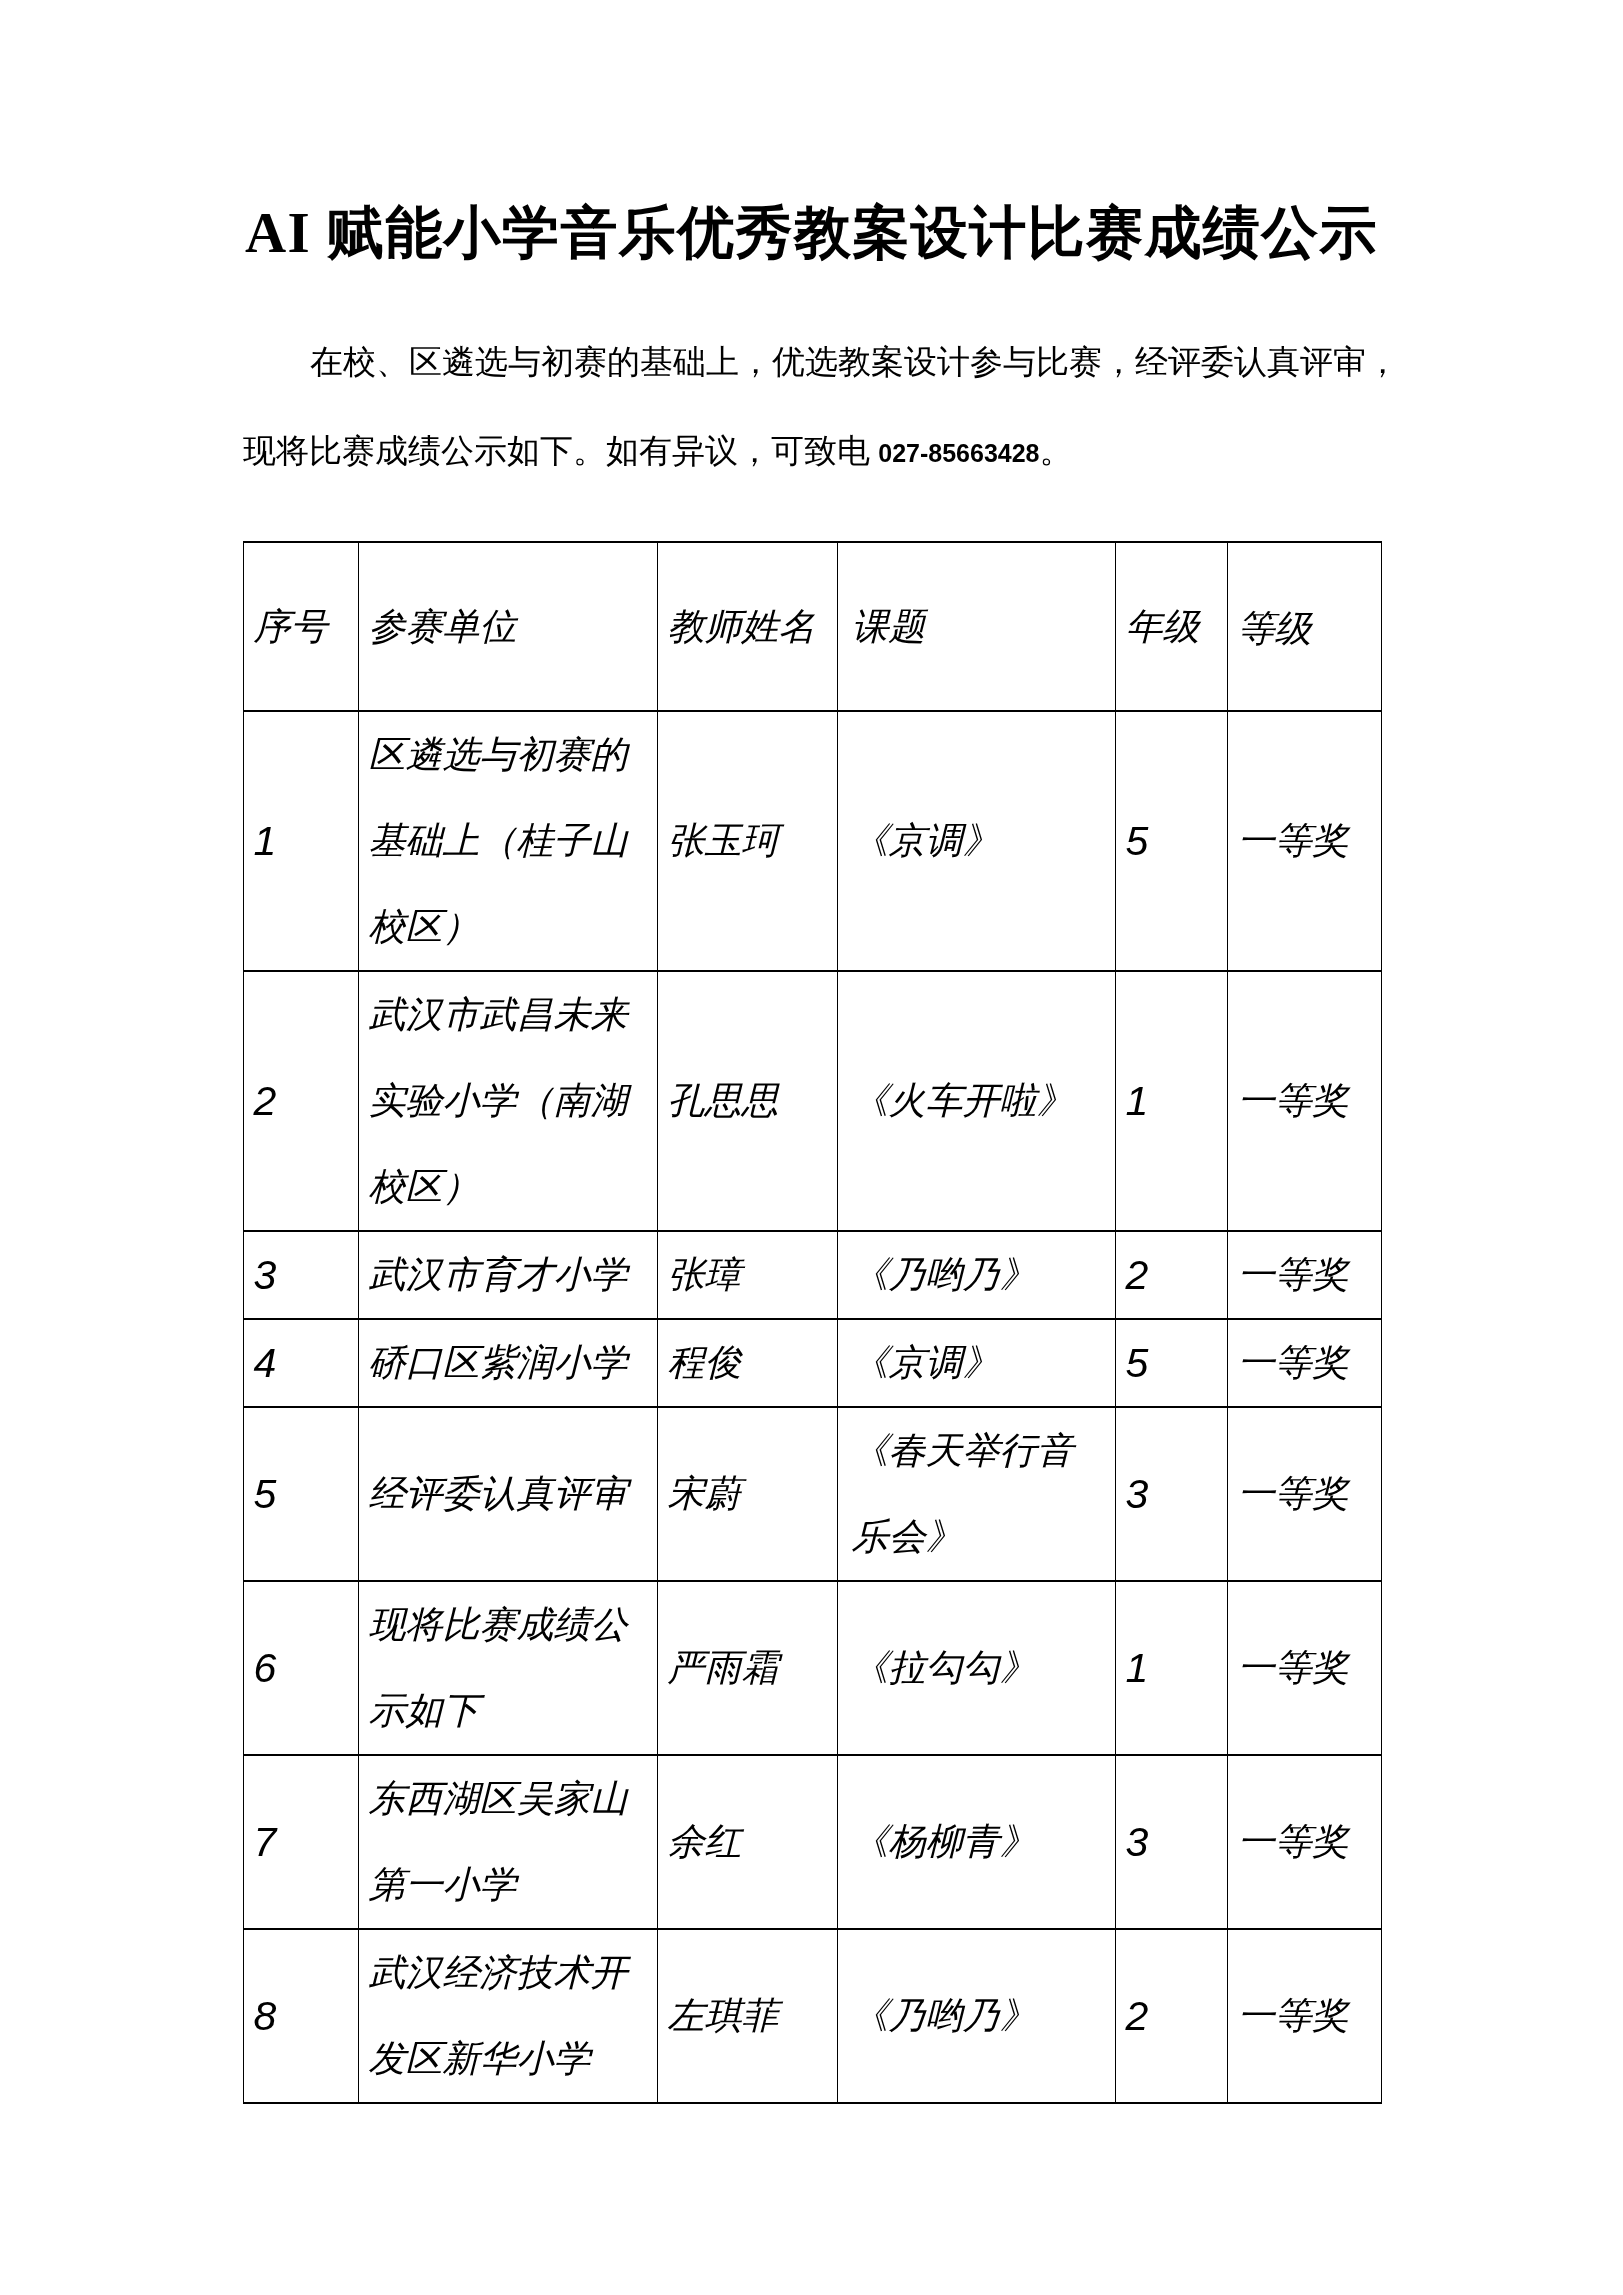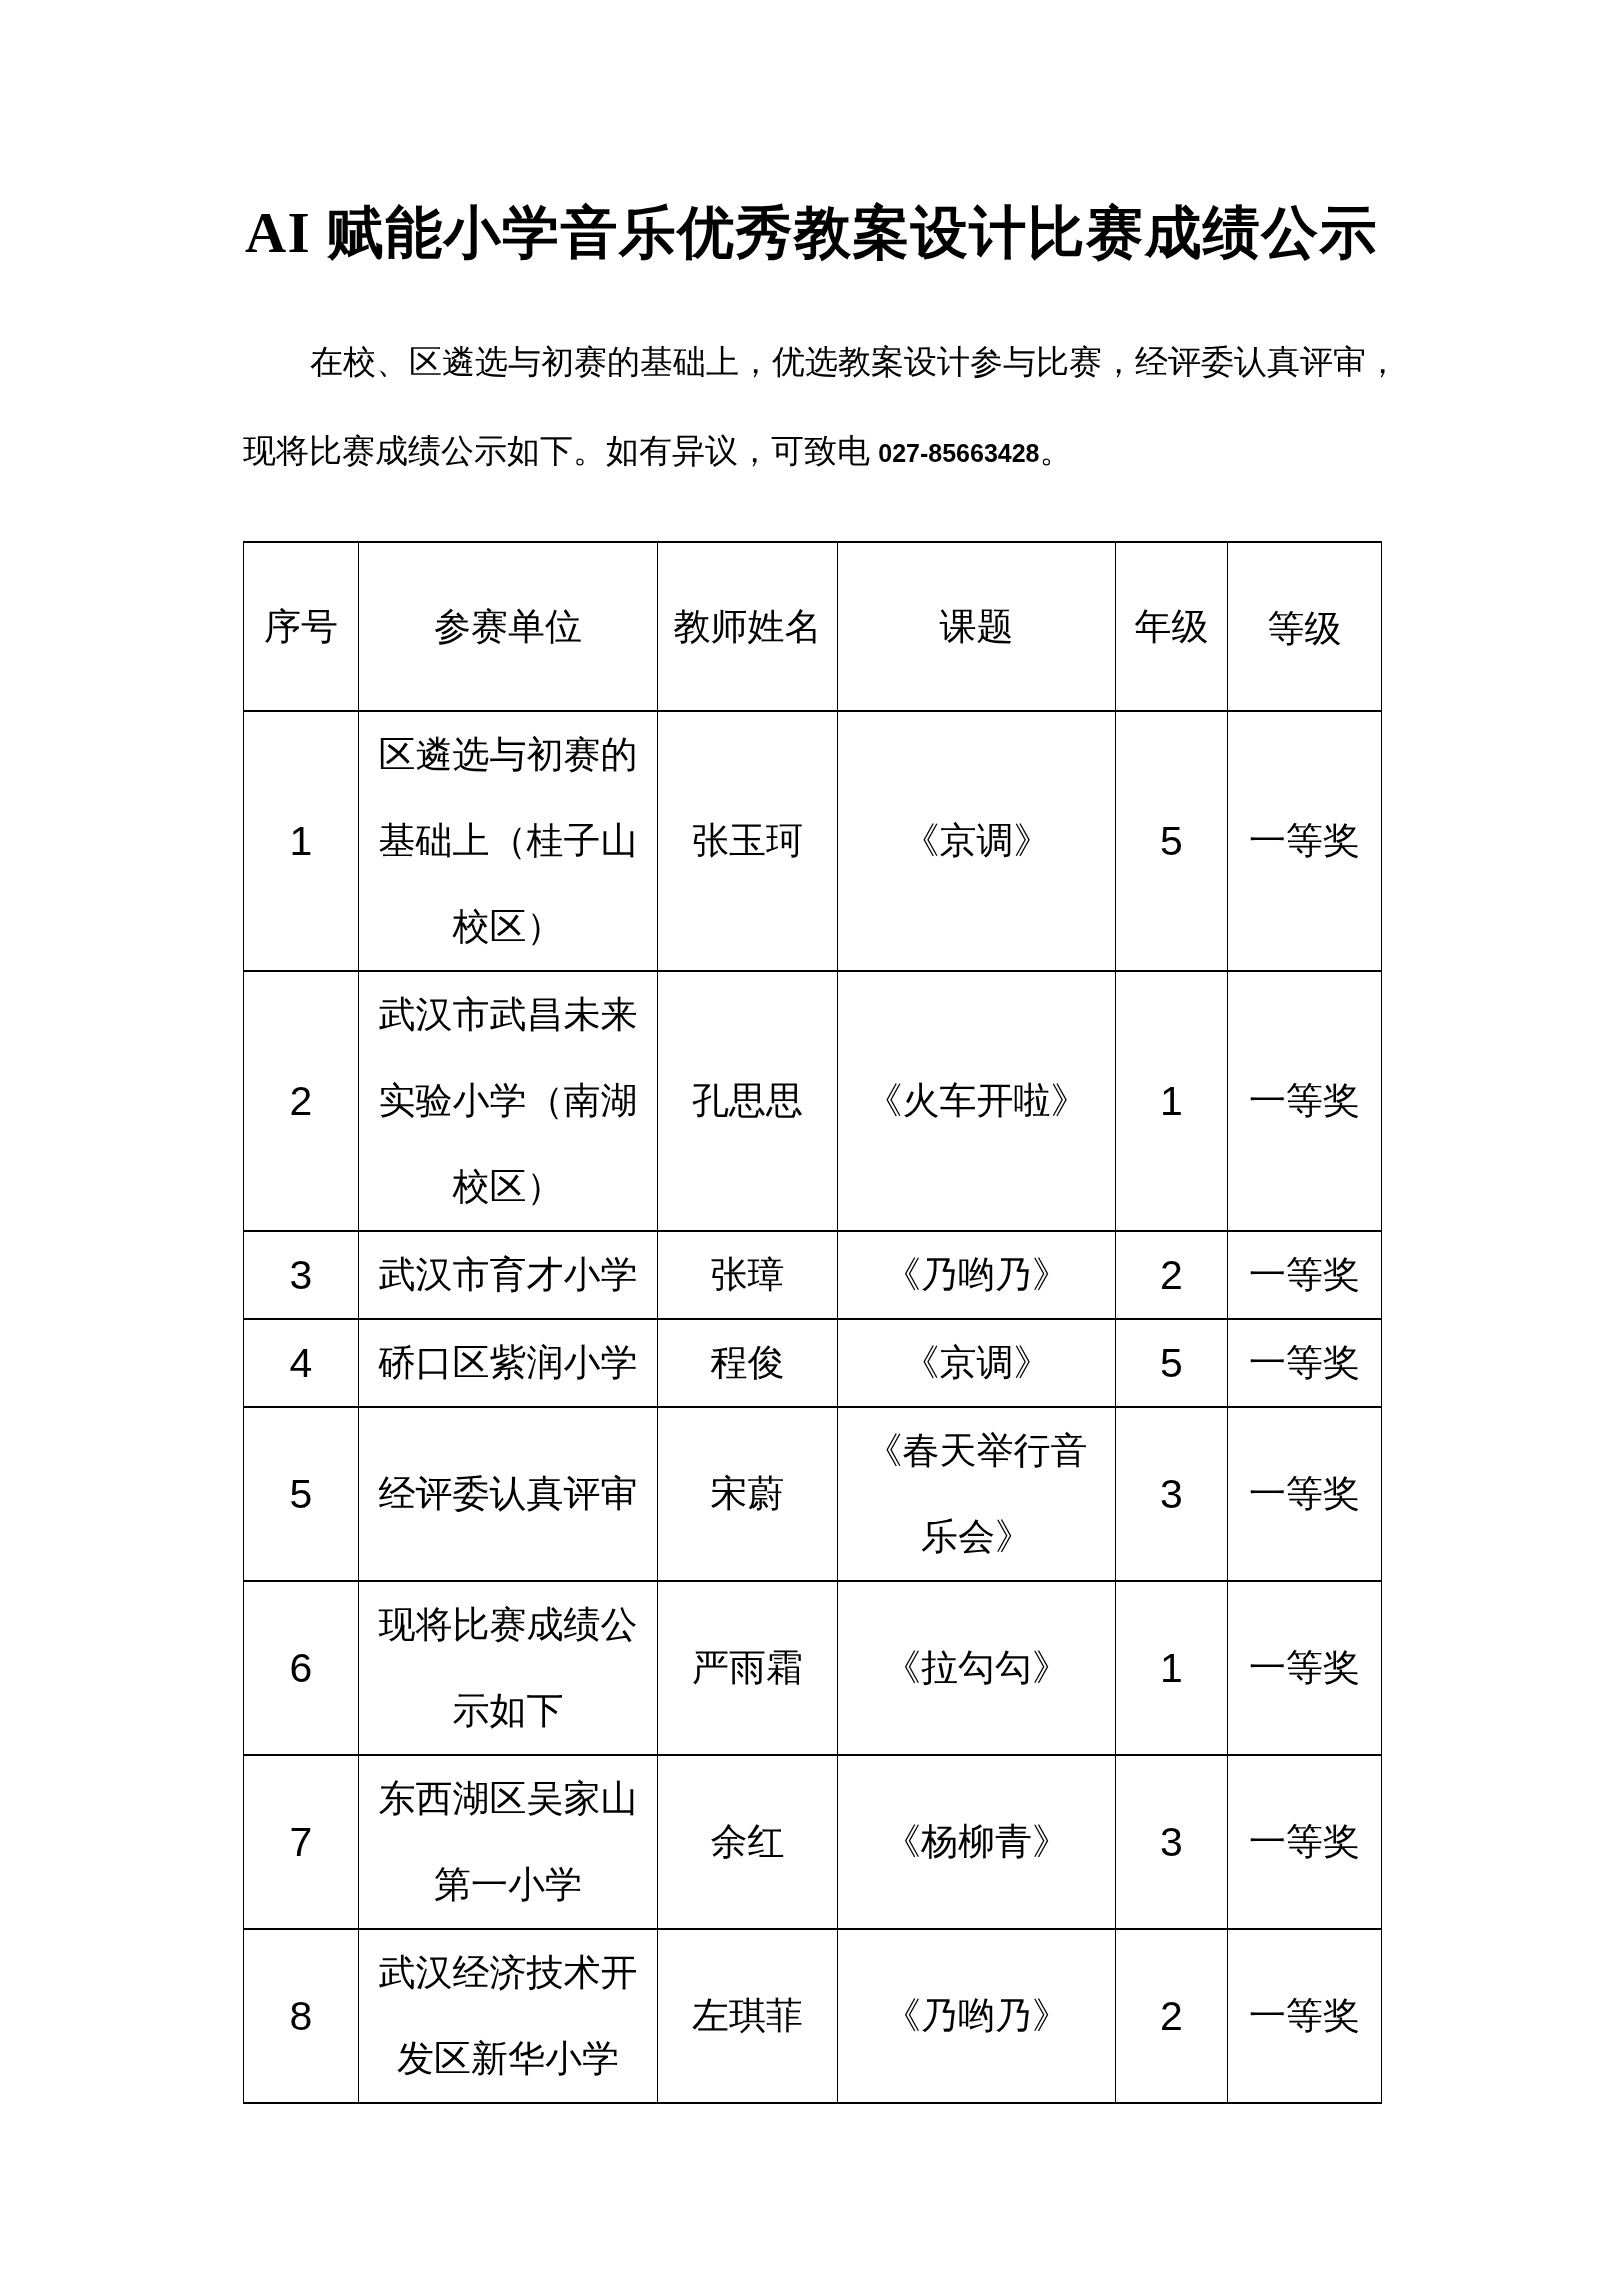--- a/index.html
+++ b/index.html
@@ -50,24 +50,25 @@
     width: 1139px;
     margin: 45px 0 0 243px;
   }
   .results th, .results td {
     border: 1.4px solid #000000;
     border-top-width: 2.7px;
     border-bottom-width: 2.7px;
     font-weight: normal;
     font-size: 37px;
     line-height: 86px;
-    text-align: center;
+    text-align: left;
     vertical-align: middle;
     padding: 0 9.5px;
     overflow: hidden;
+    font-style: italic;
   }
   .results .topic-col {
     padding: 0 13.6px;
   }
   .results .num {
     font-family: "Liberation Sans", "DejaVu Sans", sans-serif;
     font-size: 41px;
   }
   .results .th-award {
     vertical-align: top;

